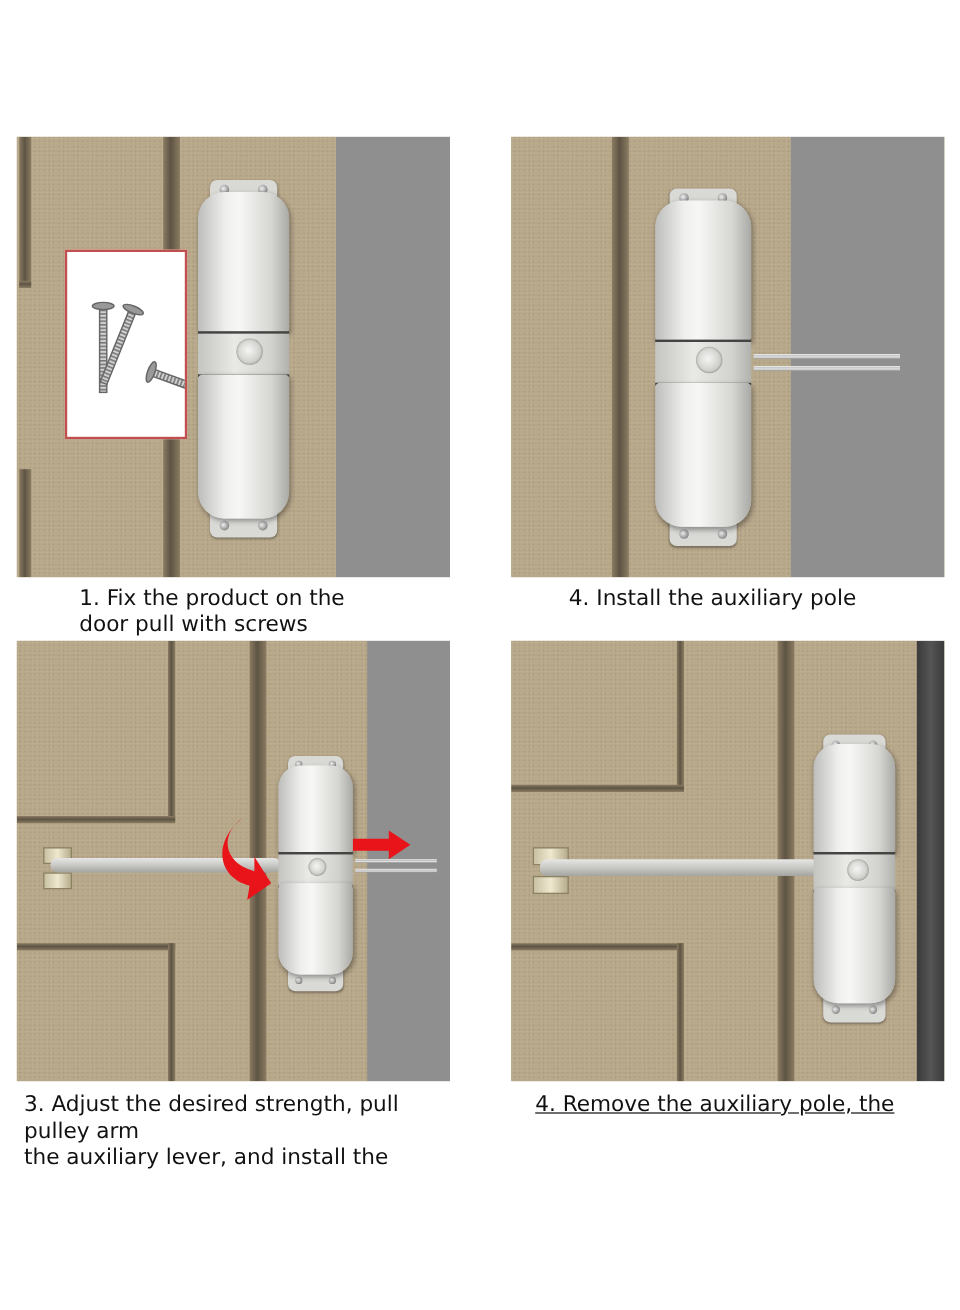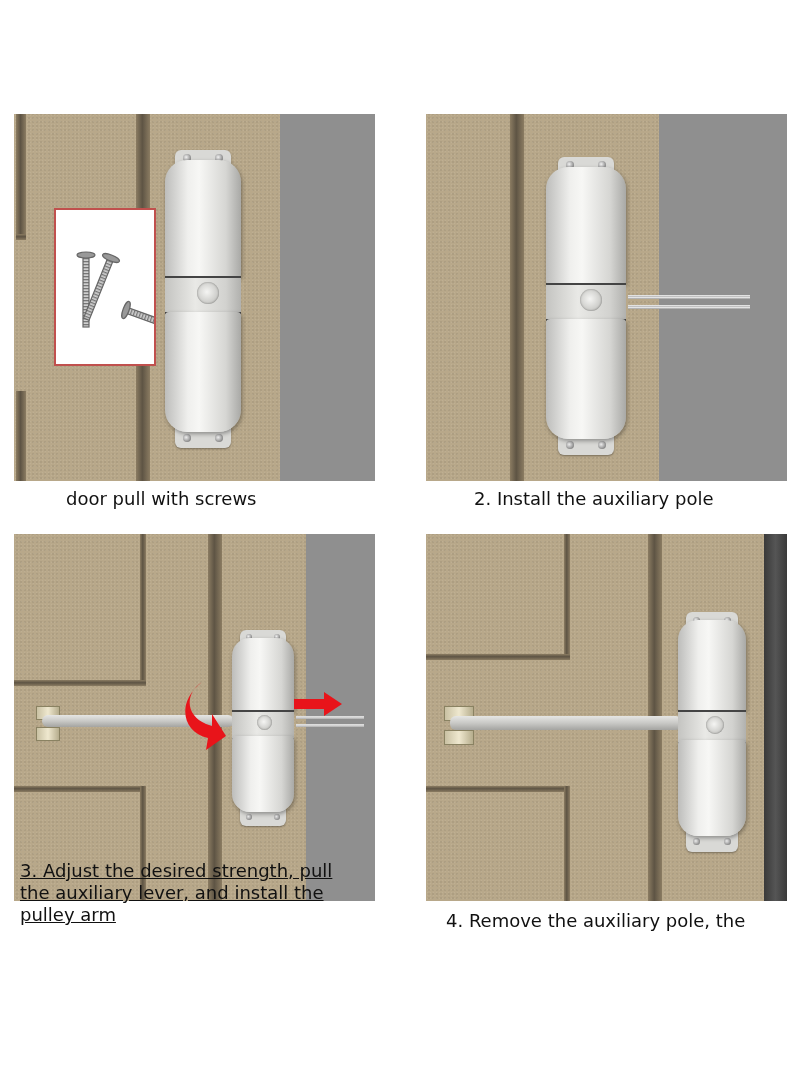--- a/index.html
+++ b/index.html
@@ -66,20 +66,21 @@
     <div class="plate" style="left:12px;top:268px;width:56px;height:30px;"></div>
     <div class="screw" style="left:20px;top:284px;"></div>
     <div class="screw" style="left:52px;top:284px;"></div>
     <div class="body-top" style="left:2px;top:10px;width:76px;height:118px;"></div>
     <div class="band" style="left:2px;top:126px;width:76px;height:34px;"></div>
     <div class="knob" style="left:34px;top:132px;width:22px;height:22px;"></div>
     <div class="body-bot" style="left:2px;top:162px;width:76px;height:120px;"></div>
   </div>
 </div>
 <div class="caption" style="left:66px;top:488px;">
+  <div>1. Fix the product on the</div>
   <div>door pull with screws</div>
 </div>
 
 <div class="panel" style="left:426px;top:114px;width:361px;height:367px;">
   <div class="door" style="left:0;top:0;width:233px;height:367px;"></div>
   <div class="groove" style="left:84px;top:0;width:14px;height:367px;"></div>
   <div class="frame" style="left:233px;top:0;width:128px;height:367px;"></div>
 
   <div class="closer" style="left:118px;top:43px;width:84px;height:300px;">
     <div class="plate" style="left:14px;top:0;width:56px;height:30px;"></div>
@@ -90,21 +91,21 @@
     <div class="screw" style="left:54px;top:284px;"></div>
     <div class="body-top" style="left:2px;top:10px;width:80px;height:118px;"></div>
     <div class="band" style="left:2px;top:126px;width:80px;height:34px;"></div>
     <div class="knob" style="left:36px;top:132px;width:22px;height:22px;"></div>
     <div class="body-bot" style="left:2px;top:162px;width:80px;height:120px;"></div>
   </div>
   <div class="rod" style="left:202px;top:181px;width:122px;height:4px;"></div>
   <div class="rod" style="left:202px;top:191px;width:122px;height:4px;"></div>
 </div>
 <div class="caption" style="left:474px;top:488px;">
-  <div>2. Install the auxiliary pole</div>
+  <div>4. Install the auxiliary pole</div>
 </div>
 
 <div class="panel" style="left:14px;top:534px;width:361px;height:367px;">
   <div class="door" style="left:0;top:0;width:292px;height:367px;"></div>
   <div class="groove" style="left:126px;top:0;width:6px;height:150px;"></div>
   <div class="hgroove" style="left:0;top:146px;width:132px;height:6px;"></div>
   <div class="hgroove" style="left:0;top:252px;width:132px;height:6px;"></div>
   <div class="groove" style="left:126px;top:252px;width:6px;height:115px;"></div>
   <div class="groove" style="left:194px;top:0;width:14px;height:367px;"></div>
   <div class="frame" style="left:292px;top:0;width:69px;height:367px;"></div>
@@ -128,24 +129,24 @@
   <div class="rod" style="left:282px;top:182px;width:68px;height:3px;"></div>
   <div class="rod" style="left:282px;top:190px;width:68px;height:3px;"></div>
 
   <svg class="arrow" style="left:168px;top:146px;" width="50" height="72" viewBox="0 0 50 72">
     <path d="M20 2 C2 14 4 36 24 44 L30 46 L30 34 L44 56 L24 70 L26 58 C0 52 -6 22 20 2 Z" fill="#e8141a"></path>
   </svg>
   <svg class="arrow" style="left:280px;top:158px;" width="50" height="24" viewBox="0 0 50 24">
     <path d="M0 7 H30 V0 L48 12 L30 24 V17 H0 Z" fill="#e8141a"></path>
   </svg>
 </div>
-<div class="caption" style="left:20px;top:860px;text-decoration:underline;">
+<div class="caption" style="left:20px;top:910px;">
   <div>3. Adjust the desired strength, pull</div>
+  <div>pulley arm</div>
   <div>the auxiliary lever, and install the</div>
-  <div>pulley arm</div>
 </div>
 
 <div class="panel" style="left:426px;top:534px;width:361px;height:367px;">
   <div class="door" style="left:0;top:0;width:338px;height:367px;"></div>
   <div class="groove" style="left:138px;top:0;width:6px;height:124px;"></div>
   <div class="hgroove" style="left:0;top:120px;width:144px;height:6px;"></div>
   <div class="hgroove" style="left:0;top:252px;width:144px;height:6px;"></div>
   <div class="groove" style="left:138px;top:252px;width:6px;height:115px;"></div>
   <div class="groove" style="left:222px;top:0;width:14px;height:367px;"></div>
   <div class="frame-dark" style="left:338px;top:0;width:23px;height:367px;"></div>
@@ -160,15 +161,15 @@
     <div class="screw" style="left:48px;top:5px;width:7px;height:7px;"></div>
     <div class="plate" style="left:10px;top:214px;width:52px;height:26px;"></div>
     <div class="screw" style="left:17px;top:226px;width:7px;height:7px;"></div>
     <div class="screw" style="left:48px;top:226px;width:7px;height:7px;"></div>
     <div class="body-top" style="left:2px;top:8px;width:68px;height:92px;border-radius:20px 20px 4px 4px;"></div>
     <div class="band" style="left:2px;top:98px;width:68px;height:30px;"></div>
     <div class="knob" style="left:30px;top:104px;width:18px;height:18px;"></div>
     <div class="body-bot" style="left:2px;top:128px;width:68px;height:96px;border-radius:4px 4px 20px 20px;"></div>
   </div>
 </div>
-<div class="caption" style="left:446px;top:910px;">
+<div class="caption" style="left:446px;top:910px;text-decoration:underline;">
   <div>4. Remove the auxiliary pole, the</div>
 </div>
 
 </body></html>

